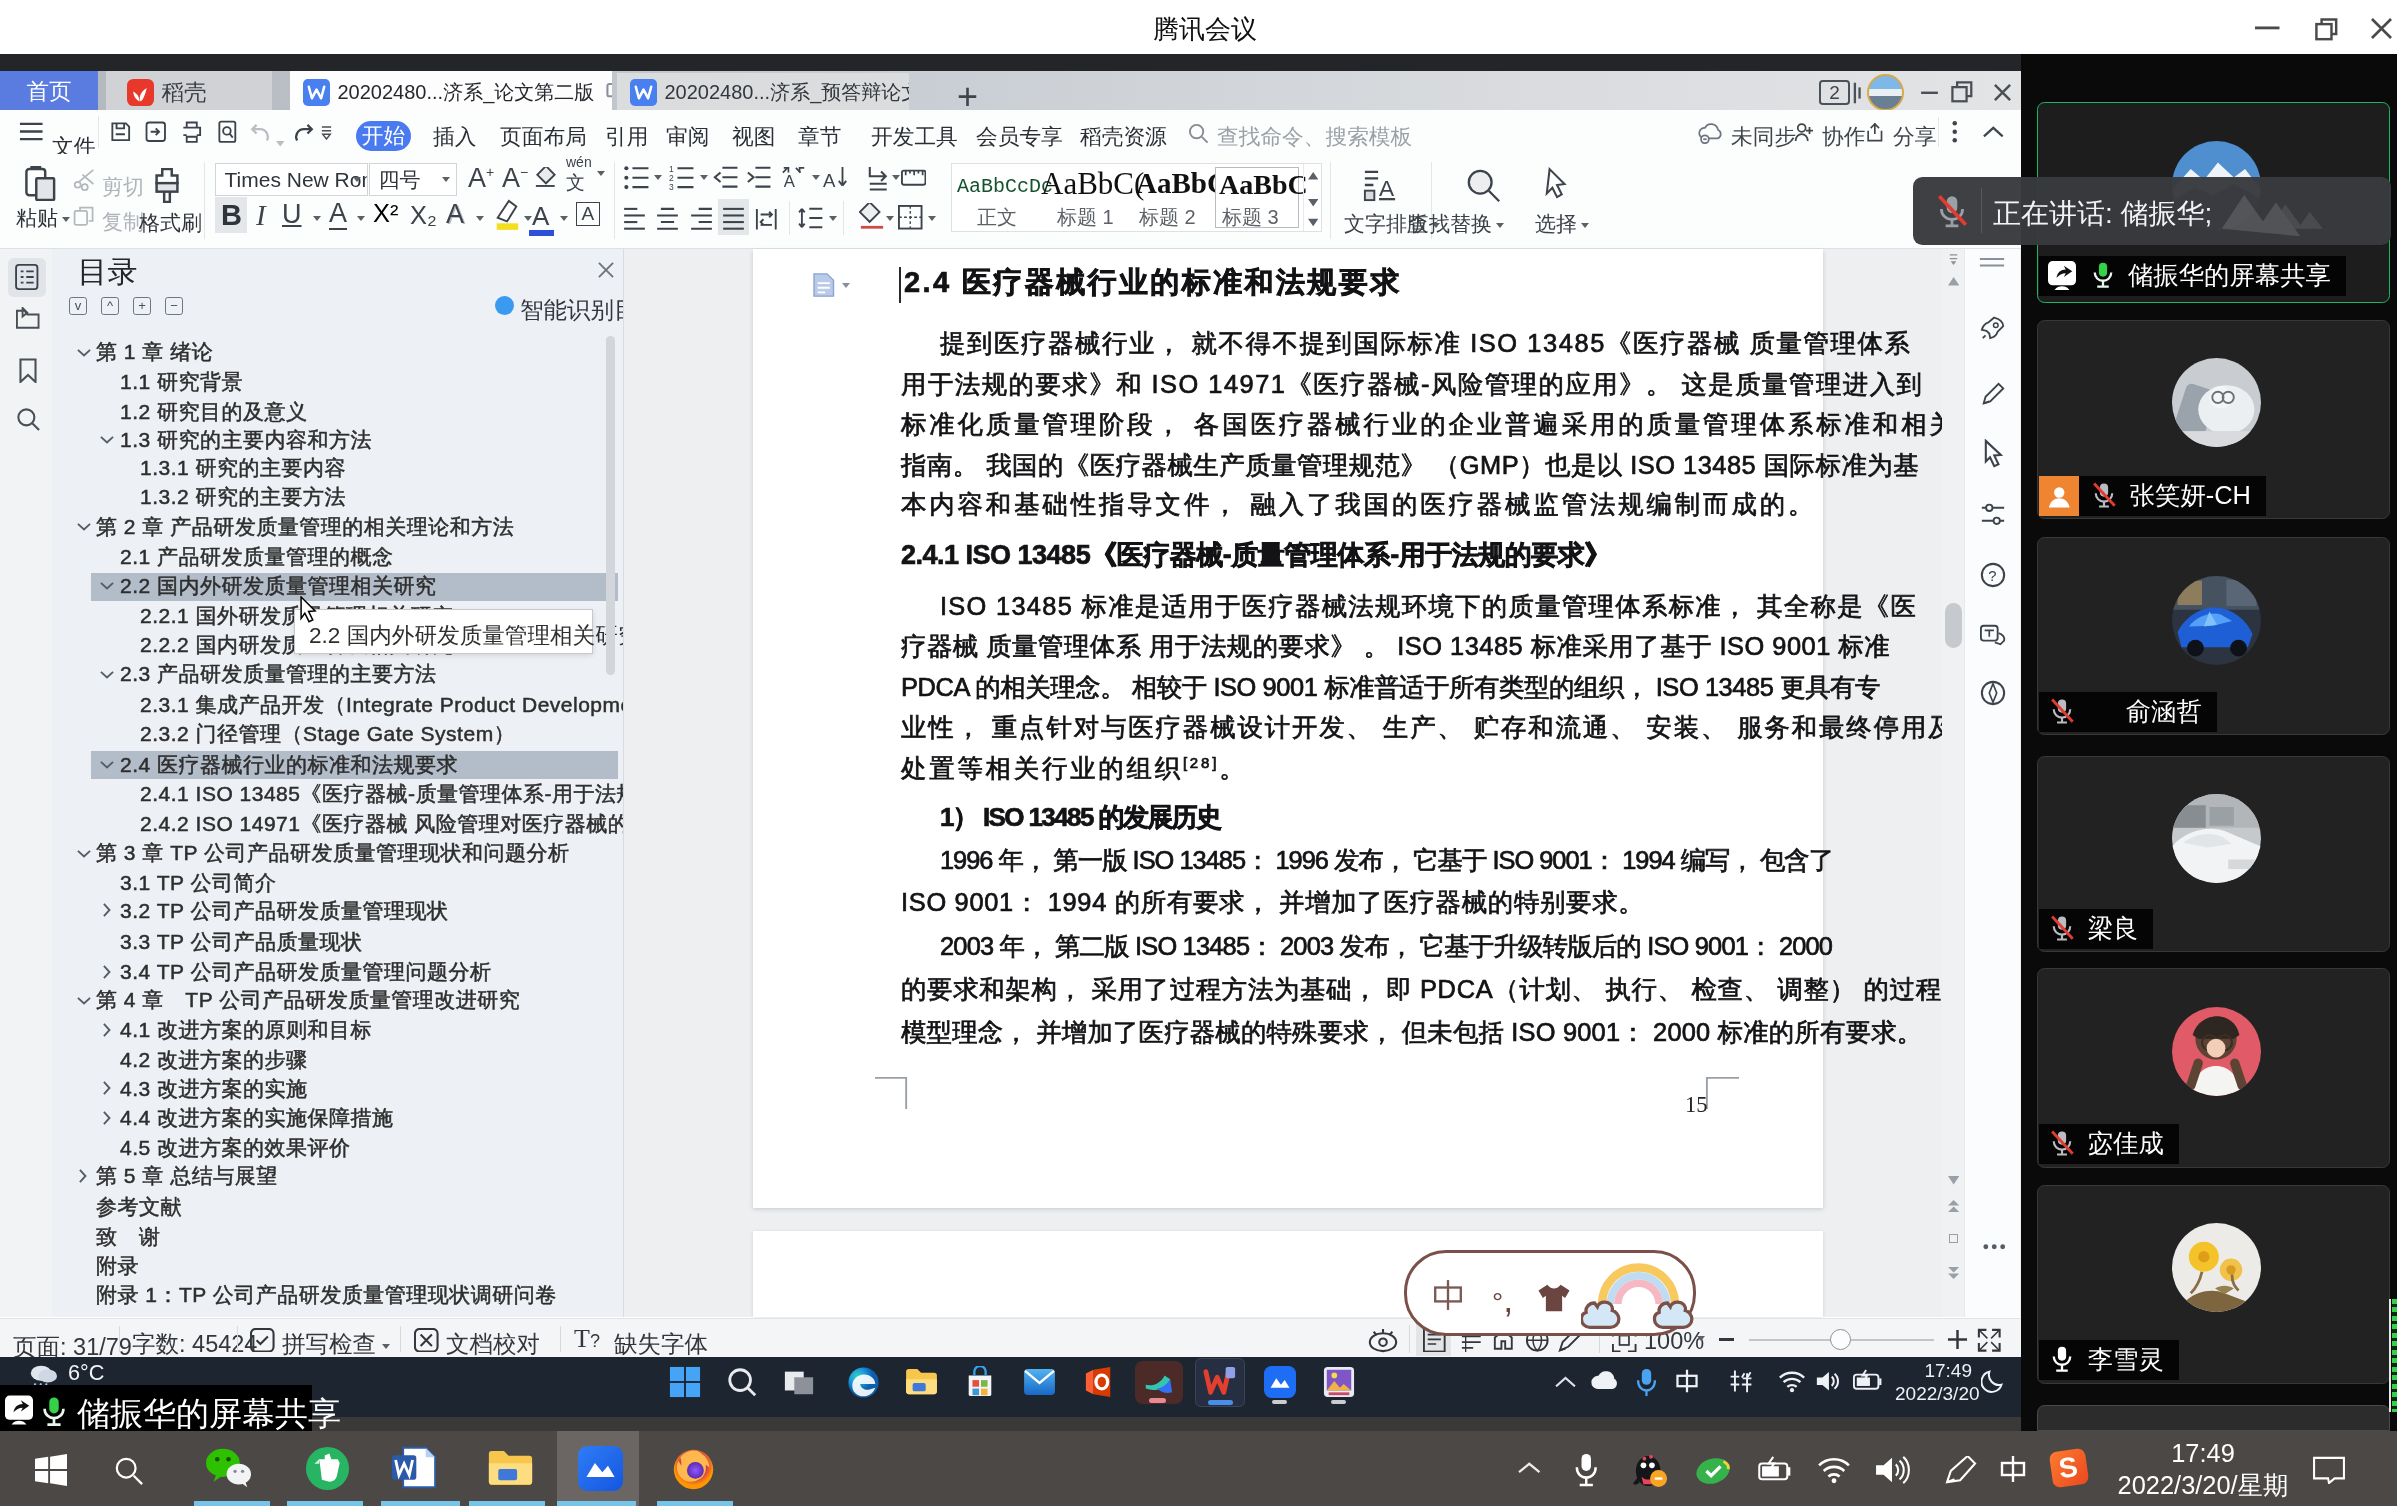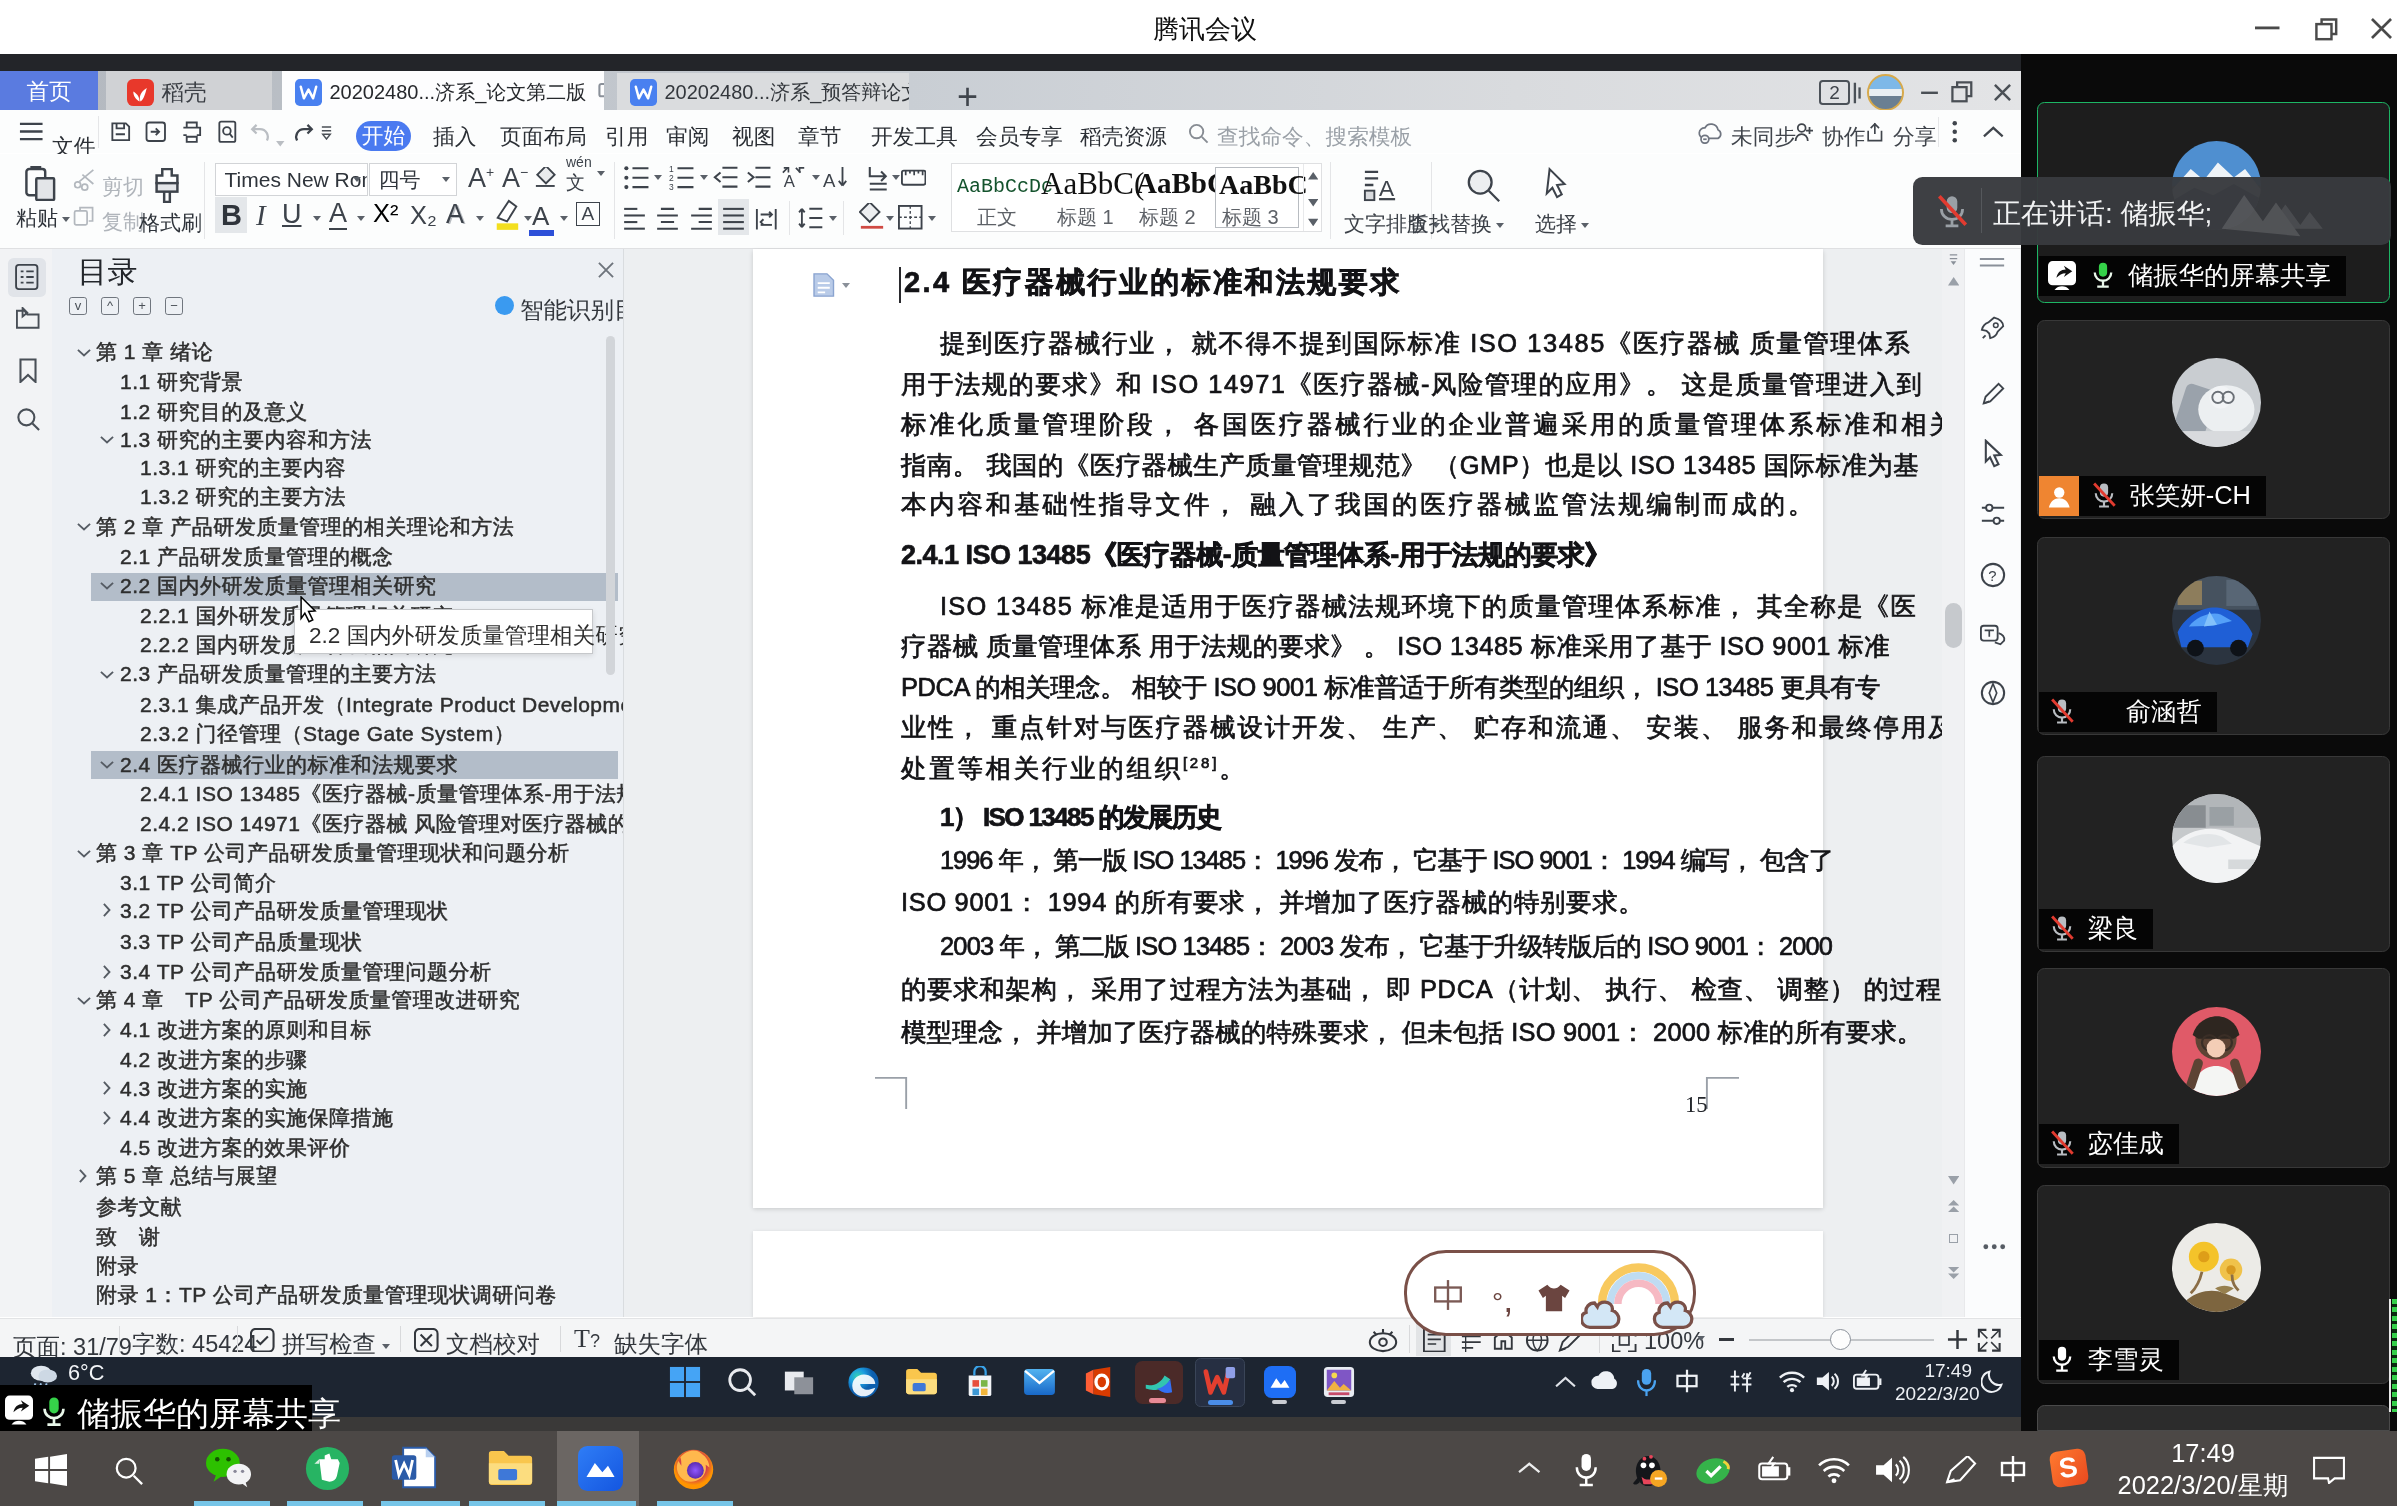--- a/index.html
+++ b/index.html
@@ -56,21 +56,21 @@
 <div class="abs" id="darkstrip"></div>
 <div class="abs" id="tabbar">
 <div class="abs" style="left:0;top:0;width:98px;height:42px;background:#5a7be0;color:#fff;font-size:22.6px;text-align:center;line-height:42px;">首页</div>
 <div class="abs" style="left:106px;top:0;width:166px;height:42px;background:#d0d2d5;display:flex;align-items:center;white-space:nowrap;">
 <svg style="margin:0 7.5px 0 21px;flex:none" width="27" height="27" viewBox="0 0 30 30">
             <rect width="30" height="30" rx="7" fill="#e8382b"></rect>
             <path d="M15 25c-2-5 0-11 7-15-2 7-3 12-7 15zm-1 0c-4-2-7-6-7-11 5 3 7 7 7 11z" fill="#fff"></path>
           </svg>
 <span style="font-size:22.6px;color:#3a3e44;">稻壳</span>
         </div>
-<div class="abs" style="left:282px;top:0;width:322px;height:42px;background:#fdfdfe;display:flex;align-items:center;overflow:hidden;white-space:nowrap;">
+<div class="abs" style="left:290px;top:0;width:322px;height:42px;background:#fdfdfe;display:flex;align-items:center;overflow:hidden;white-space:nowrap;">
           <svg style="margin:0 7.5px 0 13px;flex:none" width="27" height="27" viewBox="0 0 28 28">
             <rect width="28" height="28" rx="5" fill="#4980f0"></rect>
             <path d="M6 8l3.2 12L14 11l4.8 9L22 8" stroke="#fff" stroke-width="2.6" fill="none" stroke-linecap="round" stroke-linejoin="round"></path>
           </svg>
 <span style="font-size:20px;color:#26282c;">20202480...济系_论文第二版</span>
           <svg style="margin-left:11.3px;flex:none" width="22.6" height="21" viewBox="0 0 24 22">
             <rect x="1.5" y="2" width="21" height="13" rx="2" stroke="#8a9099" stroke-width="2.2" fill="none"></rect>
             <path d="M12 15v4M7 20h10" stroke="#8a9099" stroke-width="2.2"></path>
           </svg>
 </div>

